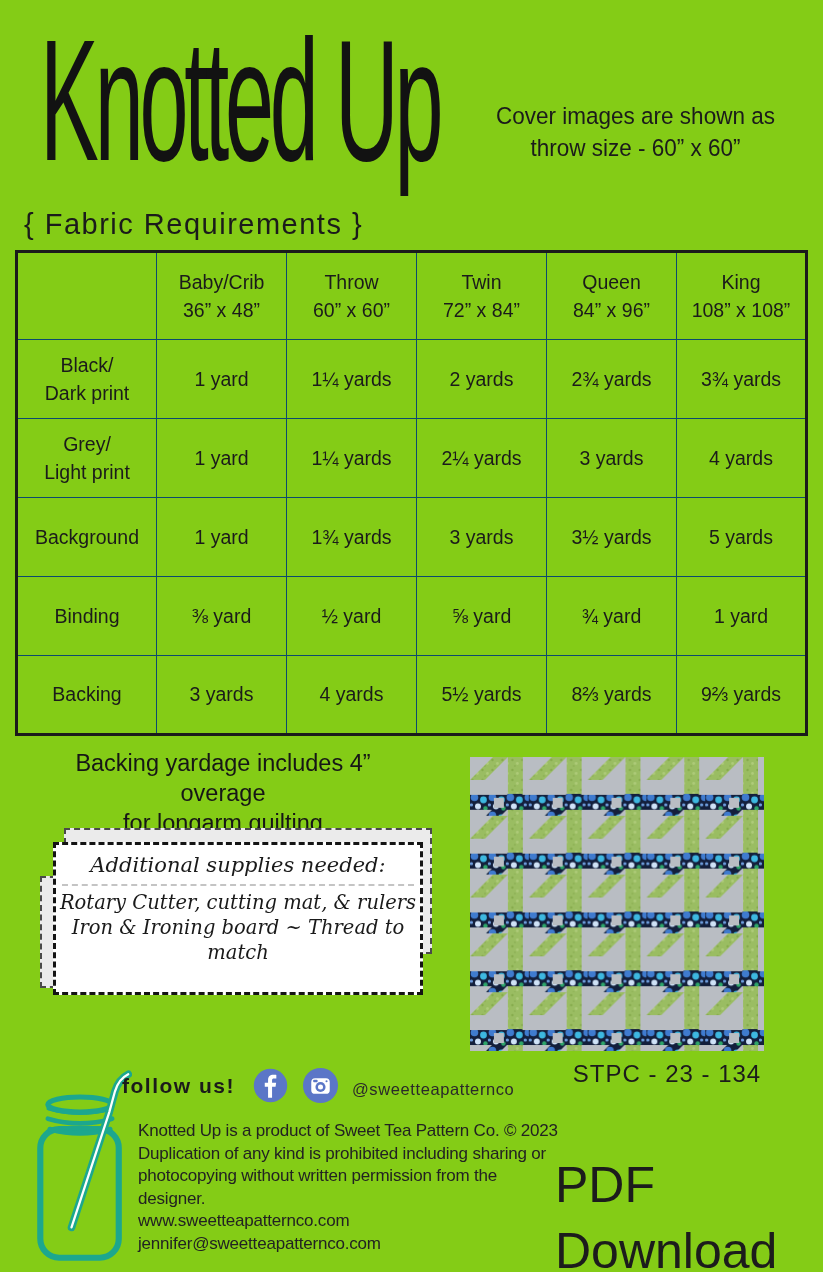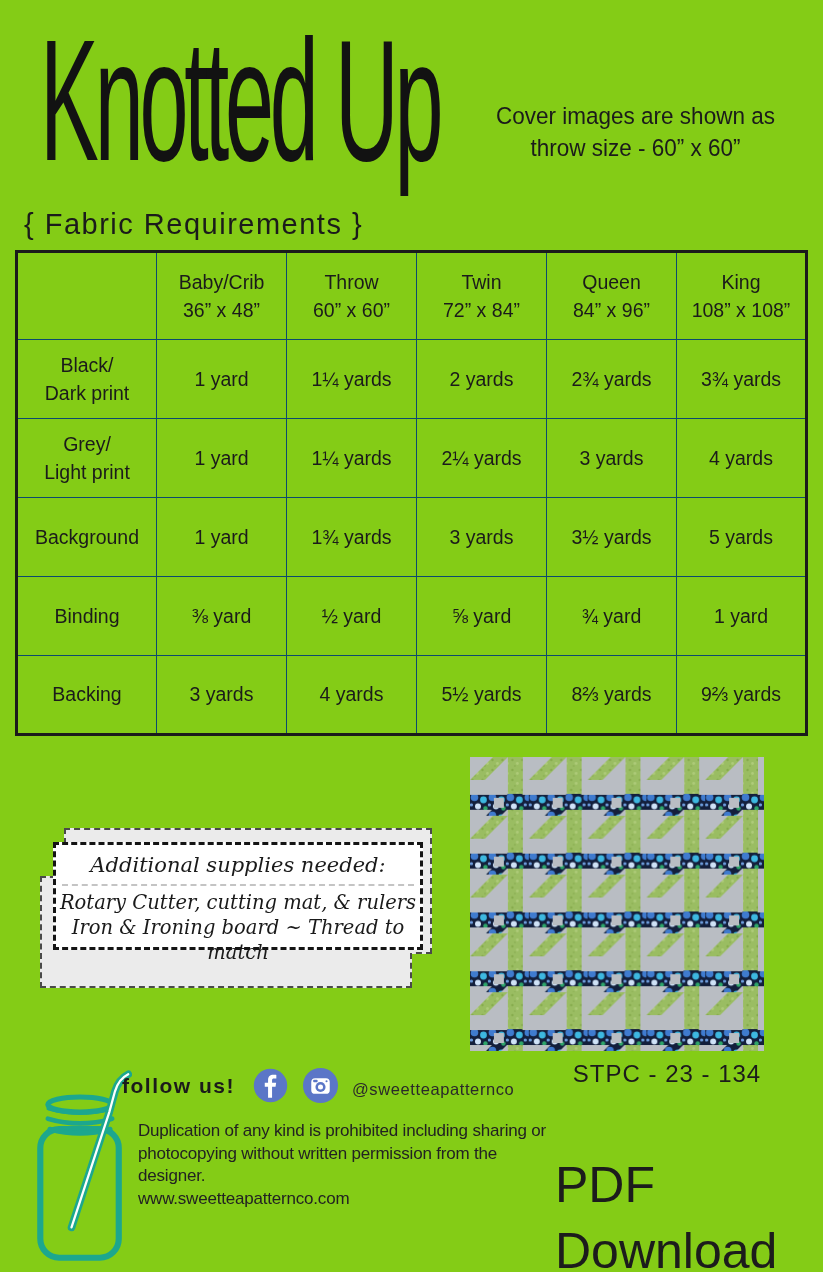--- a/index.html
+++ b/index.html
@@ -41,21 +41,21 @@
   
   .backing-note {
     position:absolute; left:38px; top:748px; width:370px;
     text-align:center; font-size:23.5px; line-height:1.28; color:#161616;
   }
   .supplies-group { position:absolute; left:40px; top:828px; width:395px; height:164px; }
   .supplies-back { position:absolute; background:#ebebeb; border:2px dashed #4a4a4a; }
   .supplies-back.a { left:24px; top:0; width:368px; height:126px; }
   .supplies-back.b { left:0; top:48px; width:372px; height:112px; }
   .supplies-main {
-    position:absolute; left:13px; top:14px; width:370px; height:108px;
+    position:absolute; left:13px; top:14px; width:370px; height:153px;
     background:#ffffff; border:3px dashed #141414;
     font-family:"DejaVu Serif",serif; font-style:italic; text-align:center;
   }
   .supplies-title { font-size:21px; padding-top:8px; padding-bottom:7px; color:#1a1a1a; }
   .supplies-divider { border-top:2px dashed #c4c4c4; margin:0 6px; }
   .supplies-lines { padding-top:5px; font-size:19.5px; line-height:1.27; color:#1a1a1a; }
 
   
   .quilt { position:absolute; left:470px; top:757px; width:294px; height:294px; }
   .pattern-code {
@@ -181,20 +181,24 @@
       </th>
       <td>3 yards</td>
       <td>4 yards</td>
       <td>5½ yards</td>
       <td>8⅔ yards</td>
       <td>9⅔ yards</td>
     </tr>
   </tbody>
     </table>
 
+  <div class="backing-note">
+    <div>Backing yardage includes 4” overage</div>
+    <div>for longarm quilting</div>
+  </div>
 
   <div class="supplies-group">
     <div class="supplies-back a"></div>
     <div class="supplies-back b"></div>
     <div class="supplies-main">
       <div class="supplies-title">Additional supplies needed:</div>
       <div class="supplies-divider"></div>
       <div class="supplies-lines">
         <div>Rotary Cutter, cutting mat, &amp; rulers</div>
         <div>Iron &amp; Ironing board ~ Thread to match</div>
@@ -256,23 +260,25 @@
     <rect x="9.5" y="11.5" width="19" height="16" rx="4" fill="#ffffff"></rect>
     <rect x="11.5" y="13" width="4.5" height="2.6" rx="0.8" fill="#5b76c7"></rect>
     <circle cx="25.2" cy="14.6" r="1.1" fill="#5b76c7"></circle>
     <circle cx="19" cy="20.5" r="5.2" fill="#5b76c7"></circle>
     <circle cx="19" cy="20.5" r="2.6" fill="#ffffff"></circle>
   </svg>
 
   <div class="social-handle">@sweetteapatternco</div>
 
   <div class="legal">
+    <div>Knotted Up is a product of Sweet Tea Pattern Co. © 2023</div>
     <div>Duplication of any kind is prohibited including sharing or</div>
     <div>photocopying without written permission from the designer.</div>
     <div>www.sweetteapatternco.com</div>
+    <div>jennifer@sweetteapatternco.com</div>
   </div>
 
   <div class="pdf-block">
     <div>PDF</div>
     <div>Download</div>
   </div>
 
 </div>
 
 </body></html>

